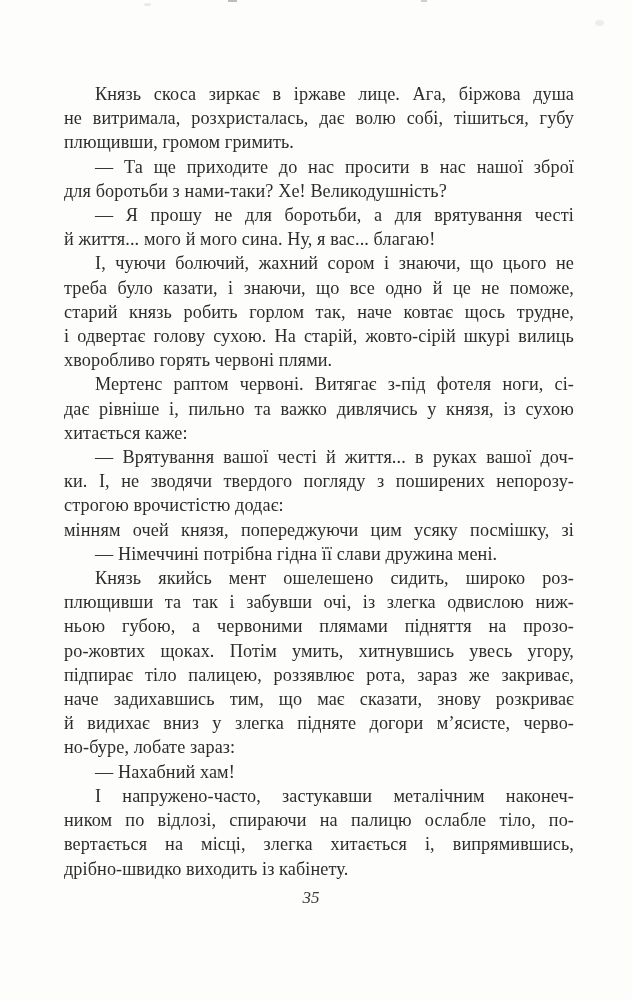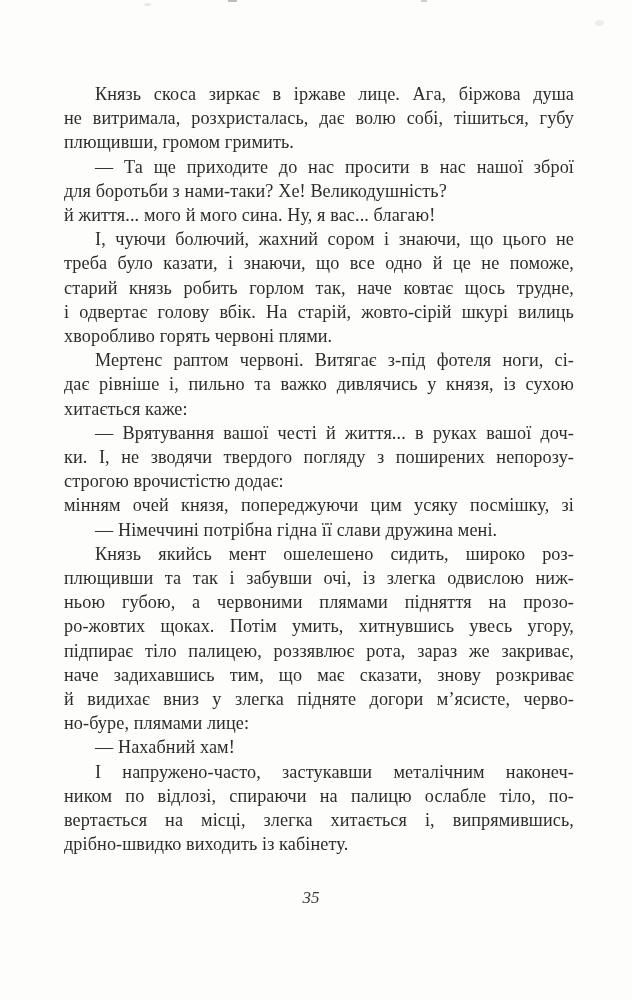--- a/index.html
+++ b/index.html
@@ -72,27 +72,28 @@
       <div class="para">
         <div class="line first just">Князь скоса зиркає в іржаве лице. Ага, біржова душа</div>
         <div class="line just">не витримала, розхристалась, дає волю собі, тішиться, губу</div>
         <div class="line">плющивши, громом гримить.</div>
       </div>
       <div class="para">
         <div class="line first just">— Та ще приходите до нас просити в нас нашої зброї</div>
         <div class="line">для боротьби з нами-таки? Хе! Великодушність?</div>
       </div>
       <div class="para">
+        <div class="line first just">— Я прошу не для боротьби, а для врятування честі</div>
         <div class="line">й життя... мого й мого сина. Ну, я вас... благаю!</div>
       </div>
       <div class="para">
         <div class="line first just">І, чуючи болючий, жахний сором і знаючи, що цього не</div>
         <div class="line just">треба було казати, і знаючи, що все одно й це не поможе,</div>
         <div class="line just">старий князь робить горлом так, наче ковтає щось трудне,</div>
-        <div class="line just">і одвертає голову вбік. На старій, жовто-сірій шкурі вилиць</div>
+        <div class="line just">і одвертає голову сухою. На старій, жовто-сірій шкурі вилиць</div>
         <div class="line">хворобливо горять червоні плями.</div>
       </div>
       <div class="para">
         <div class="line first just">Мертенс раптом червоні. Витягає з-під фотеля ноги, сі-</div>
         <div class="line just">дає рівніше і, пильно та важко дивлячись у князя, із сухою</div>
         <div class="line">хитається каже:</div>
       </div>
       <div class="para">
         <div class="line first just">— Врятування вашої честі й життя... в руках вашої доч-</div>
         <div class="line just">ки. І, не зводячи твердого погляду з поширених непорозу-</div>
@@ -103,21 +104,21 @@
         <div class="line first">— Німеччині потрібна гідна її слави дружина мені.</div>
       </div>
       <div class="para">
         <div class="line first just">Князь якийсь мент ошелешено сидить, широко роз-</div>
         <div class="line just">плющивши та так і забувши очі, із злегка одвислою ниж-</div>
         <div class="line just">ньою губою, а червоними плямами підняття на прозо-</div>
         <div class="line just">ро-жовтих щоках. Потім умить, хитнувшись увесь угору,</div>
         <div class="line just">підпирає тіло палицею, роззявлює рота, зараз же закриває,</div>
         <div class="line just">наче задихавшись тим, що має сказати, знову розкриває</div>
         <div class="line just">й видихає вниз у злегка підняте догори м’ясисте, черво-</div>
-        <div class="line">но-буре, плямами лице:</div>
+        <div class="line">но-буре, лобате зараз:</div>
       </div>
       <div class="para">
         <div class="line first">— Нахабний хам!</div>
       </div>
       <div class="para">
         <div class="line first just">І напружено-часто, застукавши металічним наконеч-</div>
         <div class="line just">ником по відлозі, спираючи на палицю ослабле тіло, по-</div>
         <div class="line just">вертається на місці, злегка хитається і, випрямившись,</div>
         <div class="line">дрібно-швидко виходить із кабінету.</div>
       </div>

